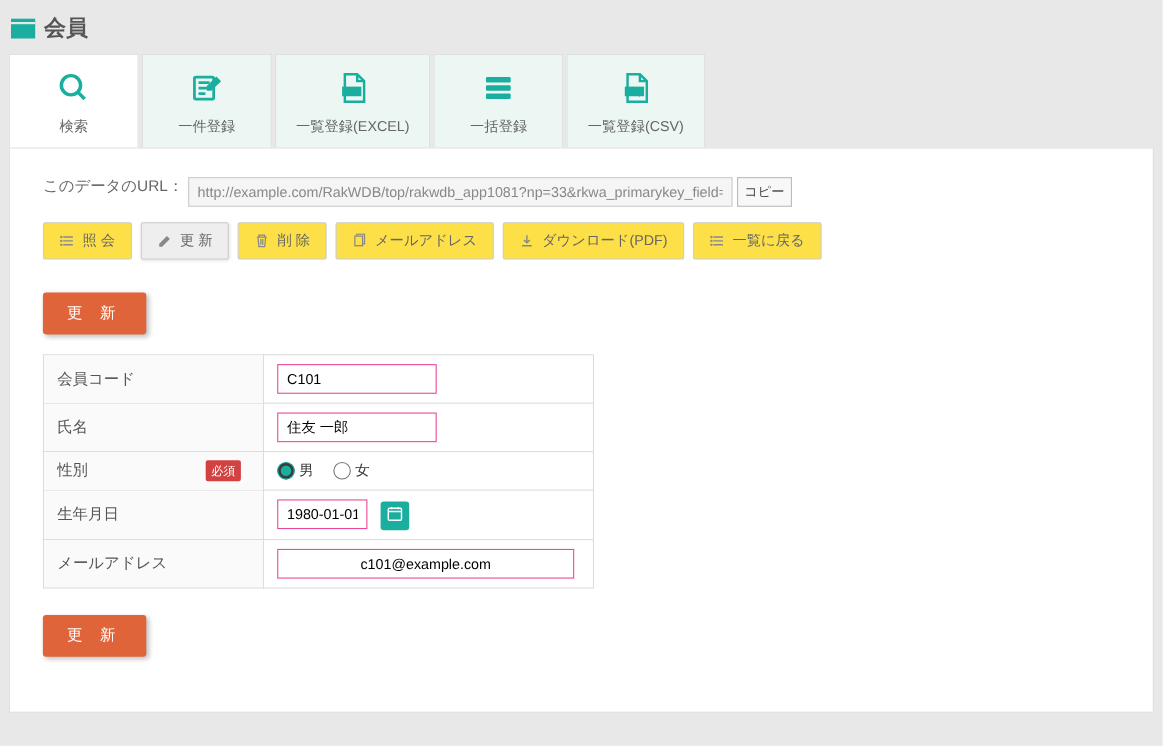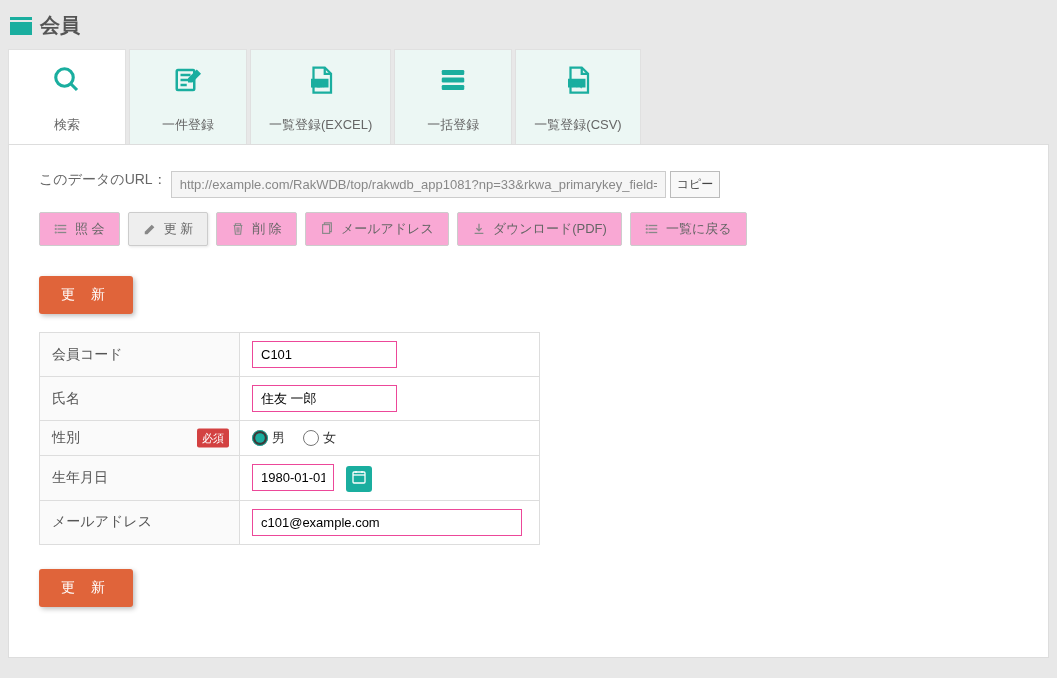--- a/index.html
+++ b/index.html
@@ -42,21 +42,21 @@
     .tab {
       background: #ecf7f4;
       border: 1px solid #e0e0e0;
       border-bottom: none;
       padding: 14px 18px 10px;
       text-align: center;
       cursor: pointer;
       display: flex;
       flex-direction: column;
       align-items: center;
-      gap: 20px;
+      gap: 10px;
       min-width: 118px;
     }
     .tab.active {
       background: #fff;
     }
     .tab-icon {
       width: 32px; height: 32px;
       display: flex;
       align-items: center; justify-content: center;
     }
@@ -92,21 +92,21 @@
       cursor: pointer;
       color: #444;
     }
     .toolbar {
       display: flex;
       gap: 8px;
       margin-bottom: 30px;
     }
     .tb-btn {
       border: 1px solid #ccc;
-      background: #f9a8d4;
+      background: #fde047;
       padding: 7px 14px;
       font-size: 13px;
       color: #666;
       cursor: pointer;
       display: flex;
       align-items: center;
       gap: 7px;
       border-radius: 2px;
     }
     .tb-btn.active {
@@ -144,30 +144,30 @@
     }
     .form-table td.value-cell {
       width: 300px;
     }
     .text-input {
       border: 1px solid #ec4899;
       padding: 5px 8px;
       font-size: 13px;
       width: 145px;
     }
-    .text-input.wide { width: 270px; }
+    .text-input.wide { width: 270px; text-align: center; }
     .text-input.date { width: 82px; }
     .required-badge {
       background: #d34141;
       color: #fff;
       font-size: 11px;
       padding: 2px 5px;
       border-radius: 2px;
       position: absolute;
-      right: 10px;
+      right: 20px;
       top: 50%;
       transform: translateY(-50%);
     }
     .radio-group { display: flex; gap: 18px; align-items:center; }
     .radio-item { display:flex; align-items:center; gap:4px; }
     .radio-item input { accent-color: #1aae9f; width:16px; height:16px; }
     .cal-btn {
       background: #1aae9f;
       border: none;
       width: 26px; height: 26px;

